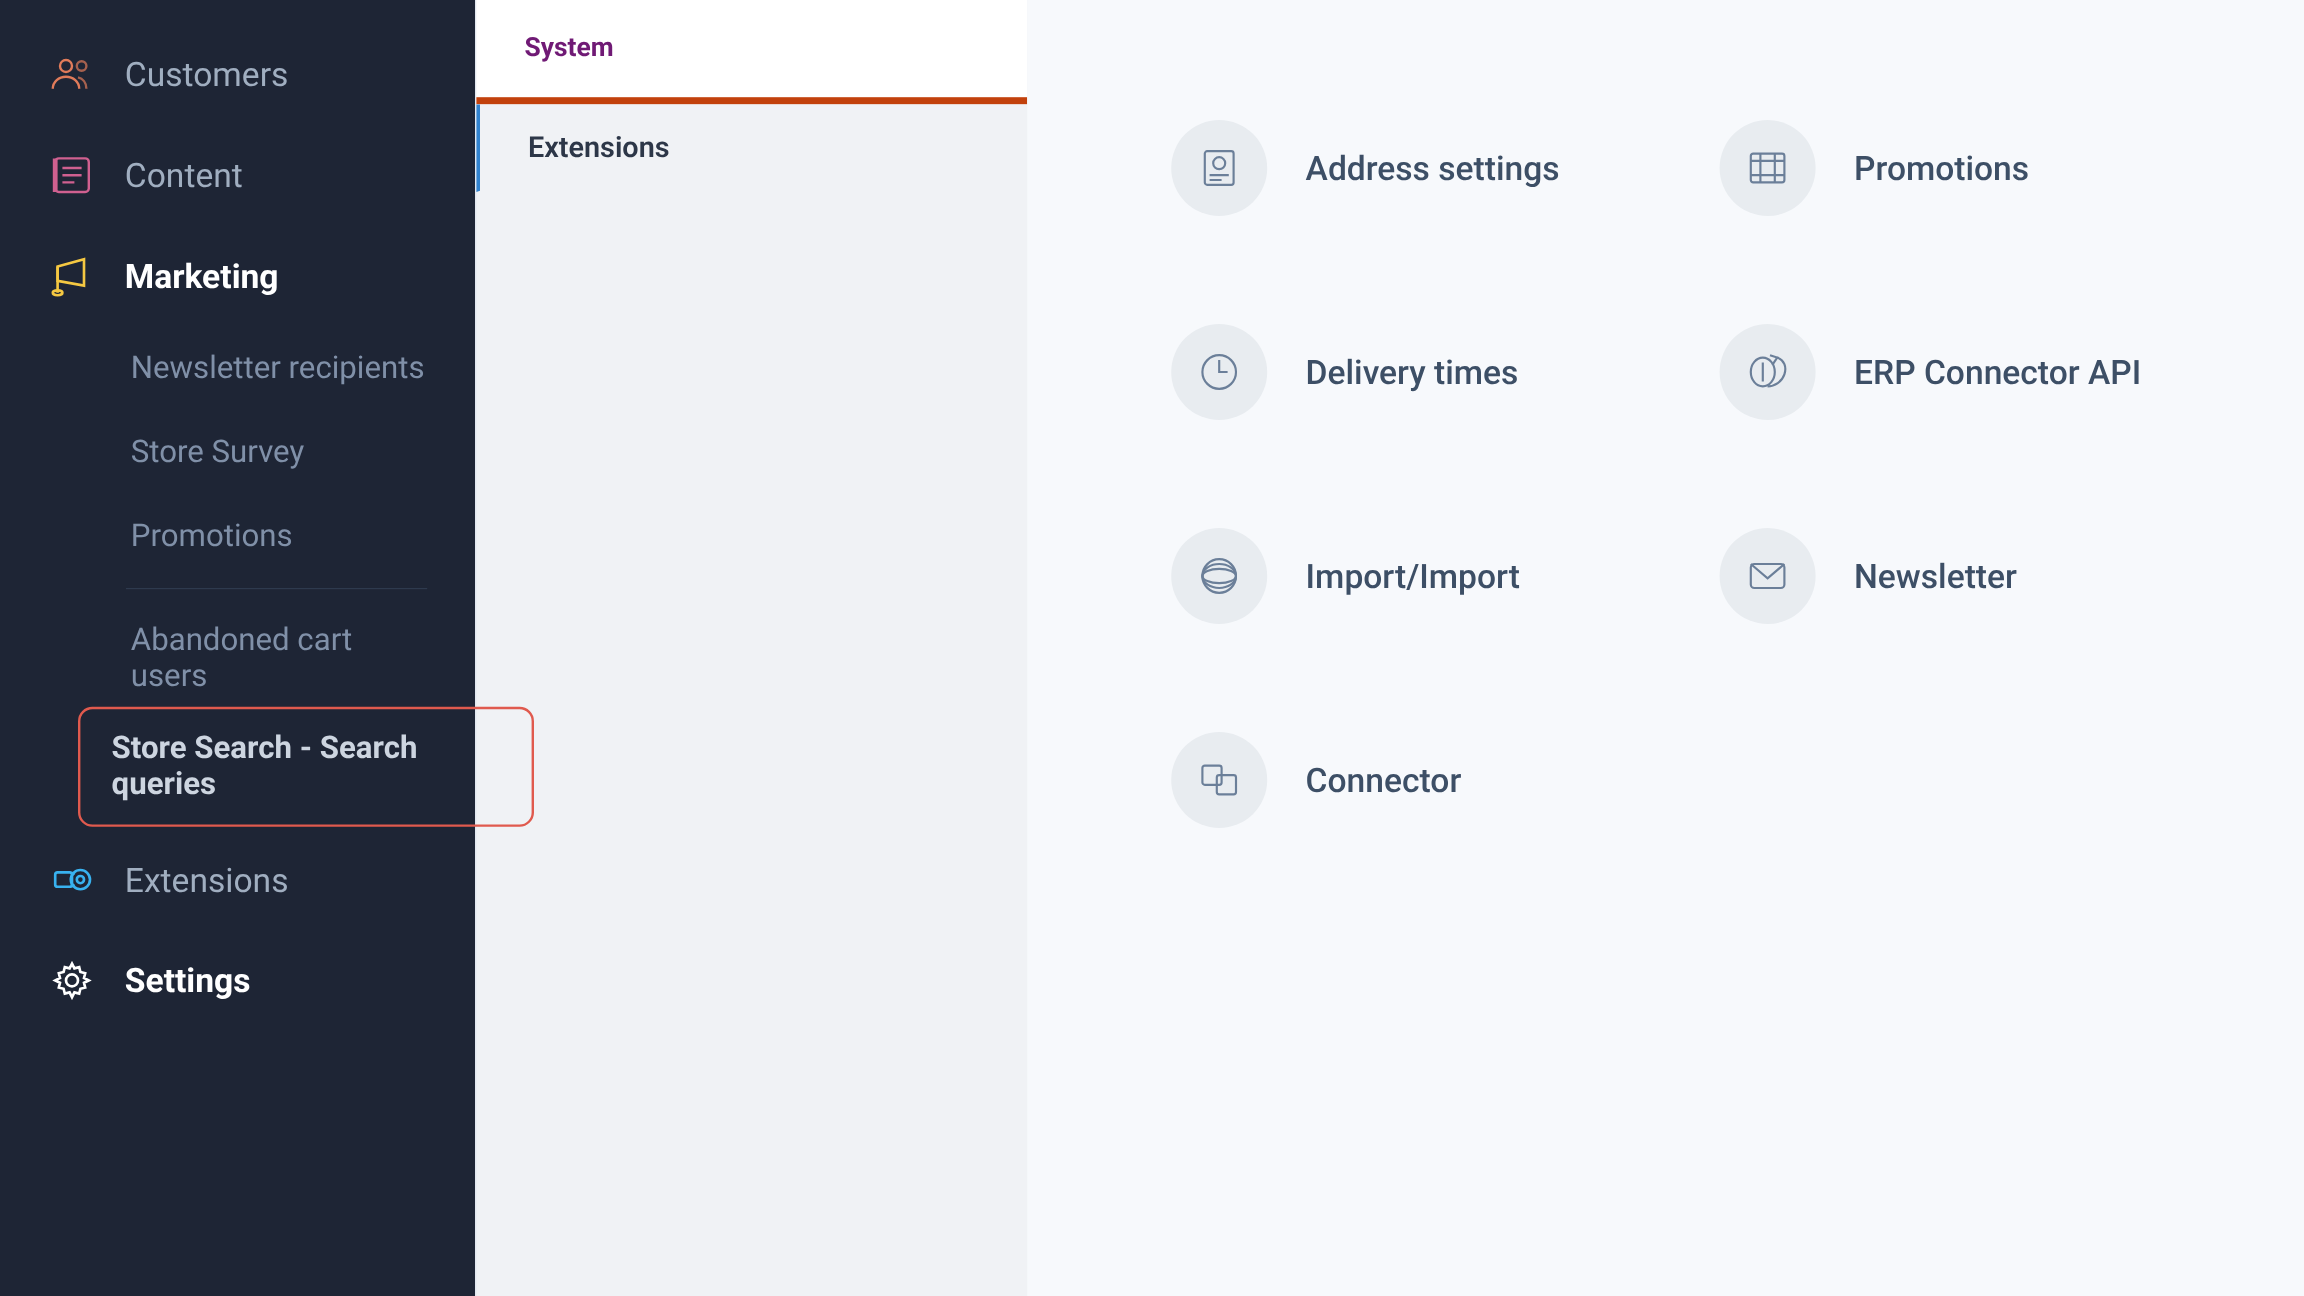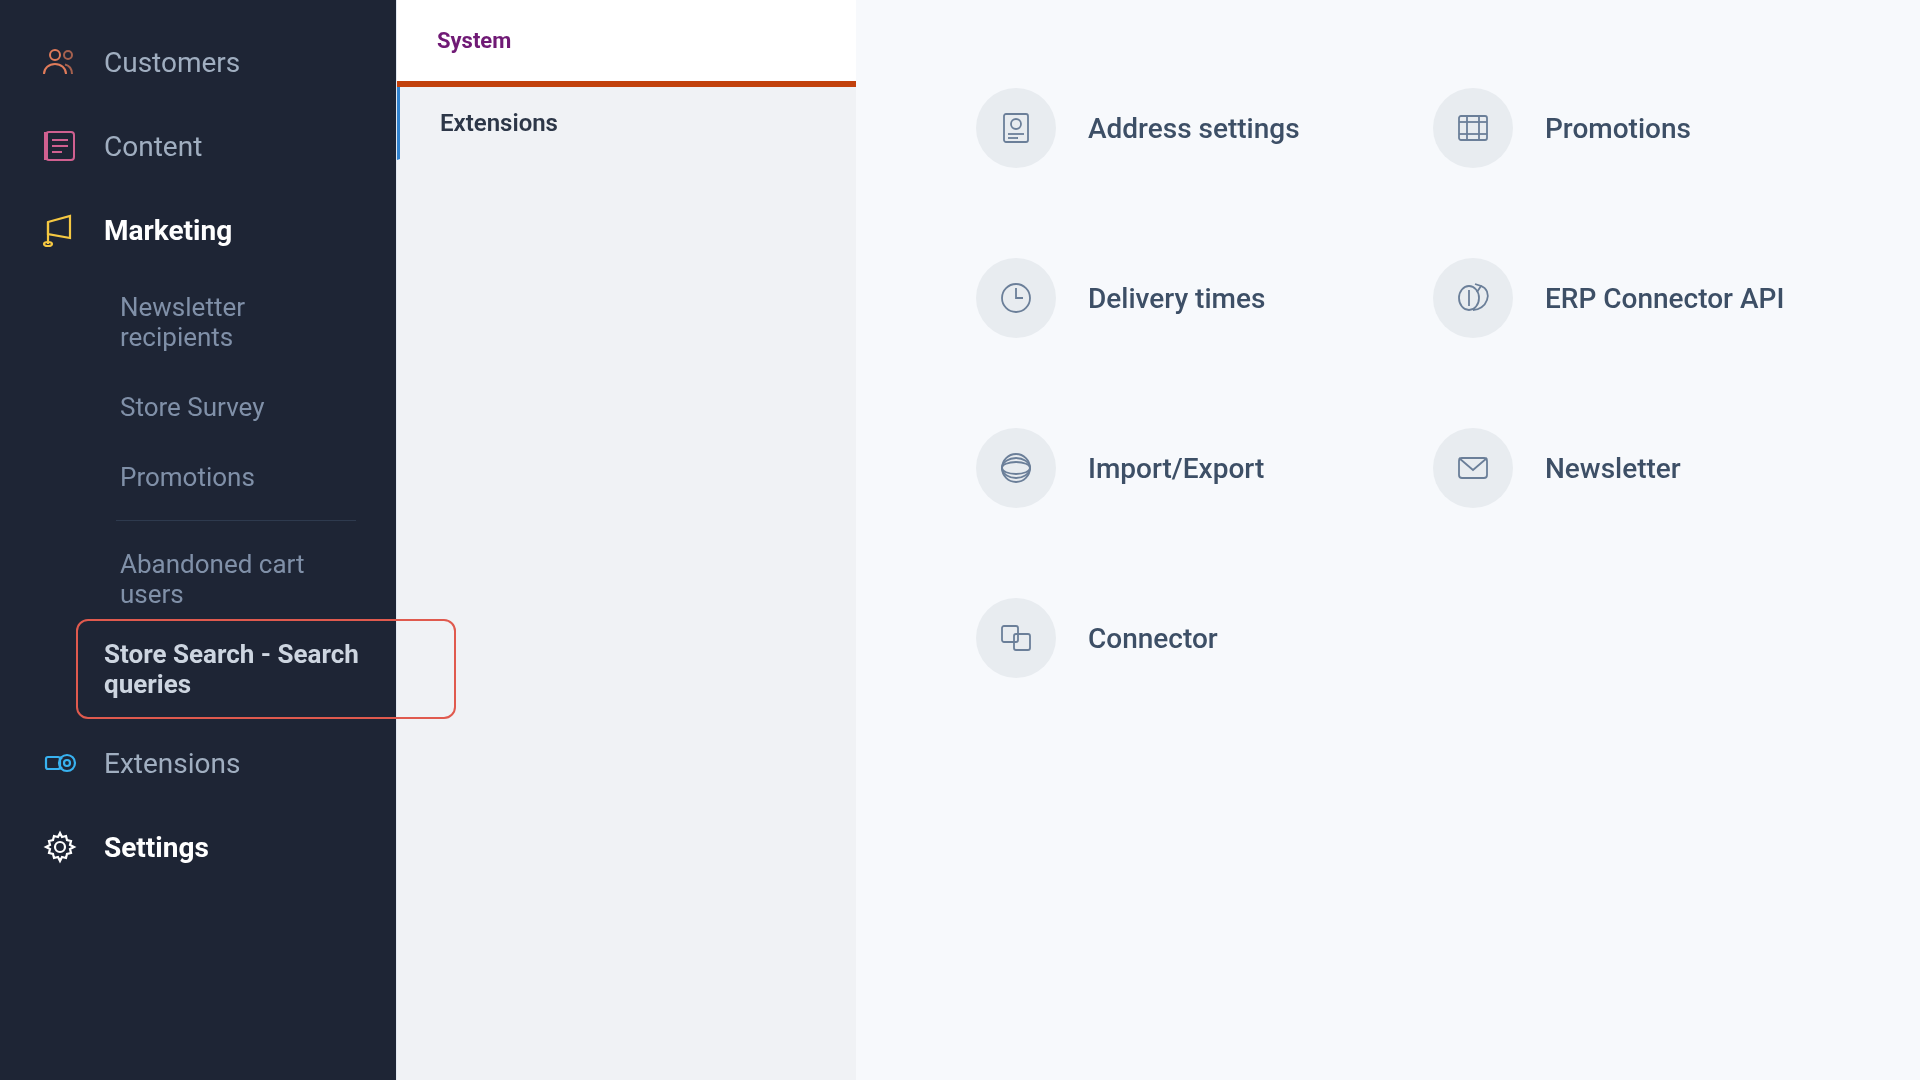--- a/index.html
+++ b/index.html
@@ -37,21 +37,21 @@
     .sidebar-icon {
       width: 40px;
       height: 40px;
       display: flex;
       align-items: center;
       justify-content: center;
       flex-shrink: 0;
     }
 
     .sidebar-subitems {
-      padding-left: 16px;
+      padding-left: 5px;
     }
 
     .sidebar-subitem {
       display: flex;
       align-items: center;
       padding: 20px 40px 20px 104px;
       cursor: pointer;
       color: #8090a8;
       font-size: 26px;
       transition: background 0.2s;
@@ -109,21 +109,21 @@
       background: #f0f2f5;
       color: #2d3748;
       font-weight: 600;
       border-left: 3px solid #3182ce;
     }
 
     
     .right-panel {
       flex: 1;
       background: #f7f9fc;
-      padding: 48px 80px;
+      padding: 60px 80px;
       display: grid;
       grid-template-columns: repeat(2, 1fr);
       grid-auto-rows: 160px;
       gap: 10px;
       align-content: start;
     }
 
     .right-card {
       display: flex;
       align-items: center;
@@ -312,21 +312,21 @@
 
   <div class="right-card">
     <div class="right-card-icon">
       <svg viewBox="0 0 40 40" fill="none" stroke="#6b7f99" stroke-width="1.8">
         <ellipse cx="20" cy="20" rx="14" ry="6"></ellipse>
         <path d="M6 20 C6 26 13 30 20 30 C27 30 34 26 34 20"></path>
         <path d="M6 20 C6 14 13 10 20 10 C27 10 34 14 34 20"></path>
         <ellipse cx="20" cy="20" rx="14" ry="14"></ellipse>
       </svg>
     </div>
-    <span class="right-card-label">Import/Export</span>
+    <span class="right-card-label">Import/Import</span>
   </div>
 
   <div class="right-card">
     <div class="right-card-icon">
       <svg viewBox="0 0 40 40" fill="none" stroke="#6b7f99" stroke-width="1.8">
         <rect x="6" y="10" width="28" height="20" rx="3"></rect>
         <polyline points="6,10 20,22 34,10"></polyline>
       </svg>
     </div>
     <span class="right-card-label">Newsletter</span>

